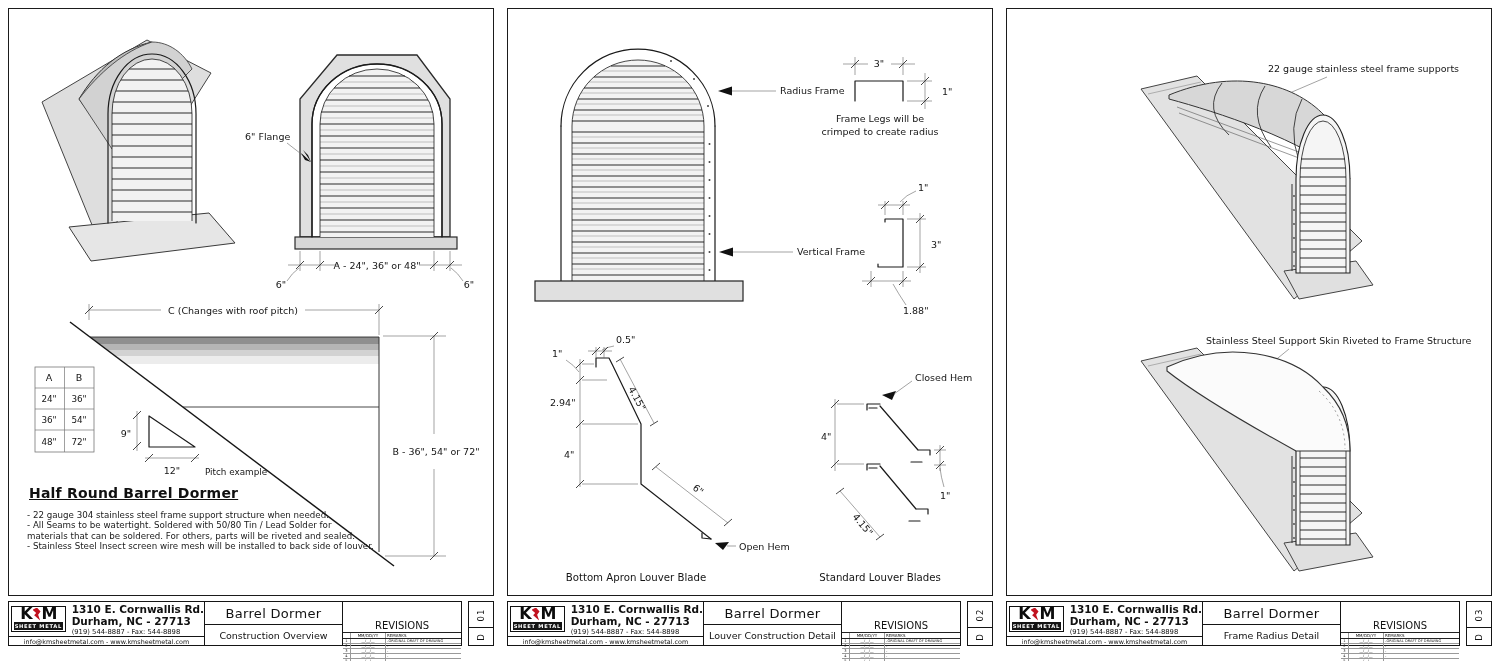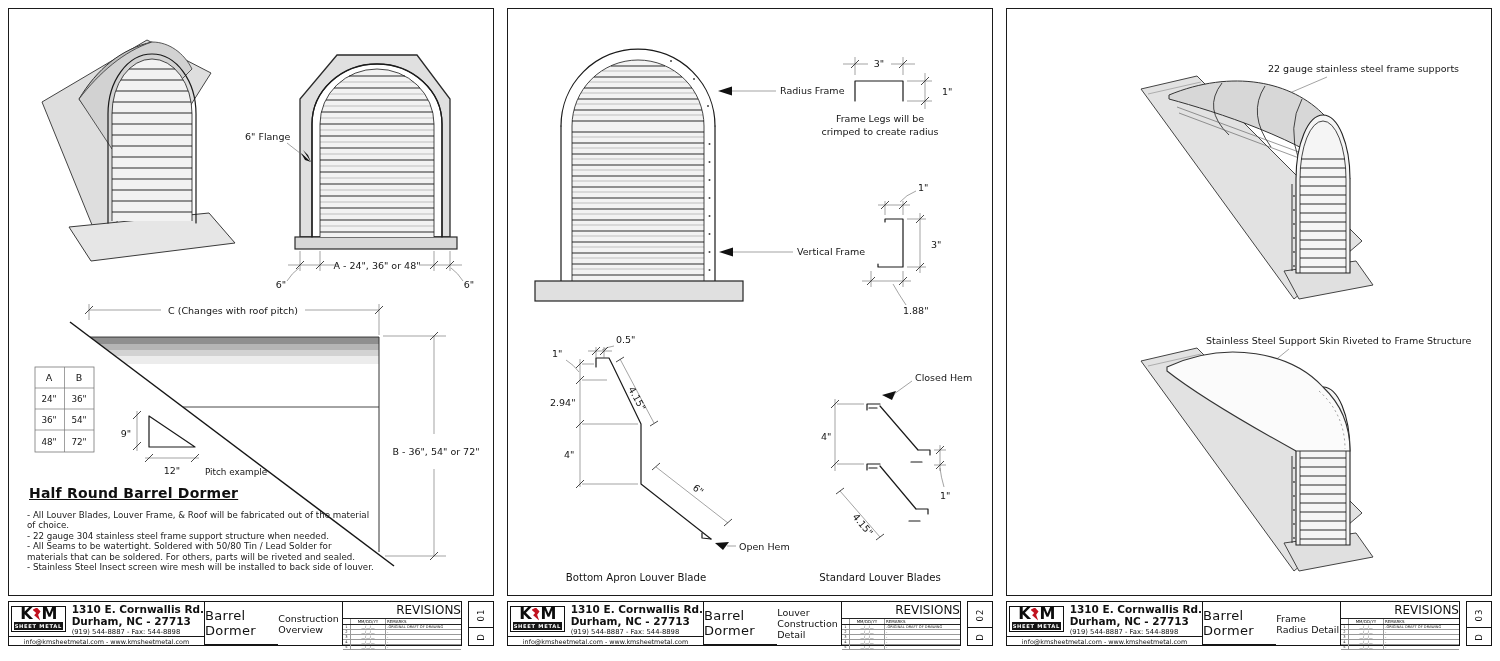--- a/index.html
+++ b/index.html
@@ -15,25 +15,25 @@
   .tb-left-top{flex:1;display:flex;align-items:stretch;}
   .logo-cell{width:64px;display:flex;align-items:center;justify-content:center;padding:1px;}
   .logo-box{border:1.8px solid #101010;padding:0 2px 1px 2px;text-align:center;background:#fff;}
   .logo-km{display:flex;align-items:center;justify-content:center;font-weight:900;font-size:16px;line-height:14px;color:#0c0c0c;letter-spacing:-1px;}
   .bolt{display:inline-block;width:8px;height:13px;margin:0 1px;background:#c1121f;clip-path:polygon(55% 0,100% 30%,70% 55%,95% 100%,20% 60%,45% 42%,0 18%);}
   .logo-banner{margin-top:1px;background:#141414;color:#fff;font-size:5.2px;font-weight:700;letter-spacing:.7px;padding:1px 1px;white-space:nowrap;}
   .addr-cell{flex:1;padding:2px 0 0 4px;text-align:left;}
   .addr1,.addr2{font-size:10.5px;font-weight:700;color:#111;line-height:11.5px;white-space:nowrap;}
   .addr3{font-size:6.8px;color:#111;margin-top:1px;white-space:nowrap;}
   .tb-email{border-top:1.1px solid #151515;font-size:6.4px;text-align:center;padding:1px 0;color:#111;white-space:nowrap;}
-  .tb-title{flex:1;border-right:1.3px solid #151515;display:flex;flex-direction:row;box-sizing:border-box;}
+  .tb-title{flex:1;border-right:1.3px solid #151515;display:flex;flex-direction:column;box-sizing:border-box;}
   .tb-title-top{flex:1.15;display:flex;align-items:center;justify-content:center;font-size:13px;color:#111;border-bottom:1px solid #151515;letter-spacing:.3px;}
   .tb-title-bot{flex:1;display:flex;align-items:center;justify-content:center;font-size:9.5px;color:#111;}
   .tb-rev{width:118px;display:flex;flex-direction:column;box-sizing:border-box;background:#fff;}
-  .rev-title{font-size:12px;text-align:right;border-bottom:.8px solid #222;padding:1px 0;color:#111;}
+  .rev-title{font-size:10px;text-align:center;border-bottom:.8px solid #222;padding:1px 0;color:#111;margin-top:17px;}
   .rev-head{display:flex;font-size:4px;border-bottom:.8px solid #222;color:#111;}
   .rev-row{display:flex;font-size:3.6px;border-bottom:.5px solid #9a9a9a;flex:1;align-items:center;color:#222;}
   .c-num{width:7px;text-align:center;border-right:.5px solid #9a9a9a;}
   .c-date{width:34px;text-align:center;border-right:.5px solid #9a9a9a;}
   .c-rem{flex:1;padding-left:1px;text-align:left;white-space:nowrap;overflow:hidden;}
   .numbox{width:26px;border:1.6px solid #151515;display:flex;flex-direction:column;box-sizing:border-box;background:#fff;}
   .num-top{flex:1.5;border-bottom:1.2px solid #151515;display:flex;align-items:center;justify-content:center;}
   .num-bot{flex:1;display:flex;align-items:center;justify-content:center;}
   .rot{transform:rotate(-90deg);font-size:8.5px;letter-spacing:1px;color:#111;white-space:nowrap;}
   
@@ -130,21 +130,20 @@
           <path class="tk" d="M124,410 l8,-8 M124,441 l8,-8"></path>
           <text class="lb" x="117" y="428" text-anchor="middle">9"</text>
           <path class="t" d="M136,449 H190"></path>
           <path class="tk" d="M136,453 l8,-8 M182,453 l8,-8"></path>
           <text class="lb" x="163" y="465" text-anchor="middle">12"</text>
           <text class="lbs" x="196" y="466">Pitch example</text>
         </g>
       </svg>
       <div class="s1-heading">Half Round Barrel Dormer</div>
       <div class="s1-notes">
-        <div>- All Louver Blades, Louver Frame, &amp; Roof will be fabricated out of the material of choice.</div>
         <div>- 22 gauge 304 stainless steel frame support structure when needed.</div>
         <div>- All Seams to be watertight. Soldered with 50/80 Tin / Lead Solder for materials that can be soldered. For others, parts will be riveted and sealed.</div>
         <div>- Stainless Steel Insect screen wire mesh will be installed to back side of louver.</div>
       </div>
     </div>
     <div class="tbrow">
       <div class="tb-main">
         <div class="tb-left">
           <div class="tb-left-top">
             <div class="logo-cell">

